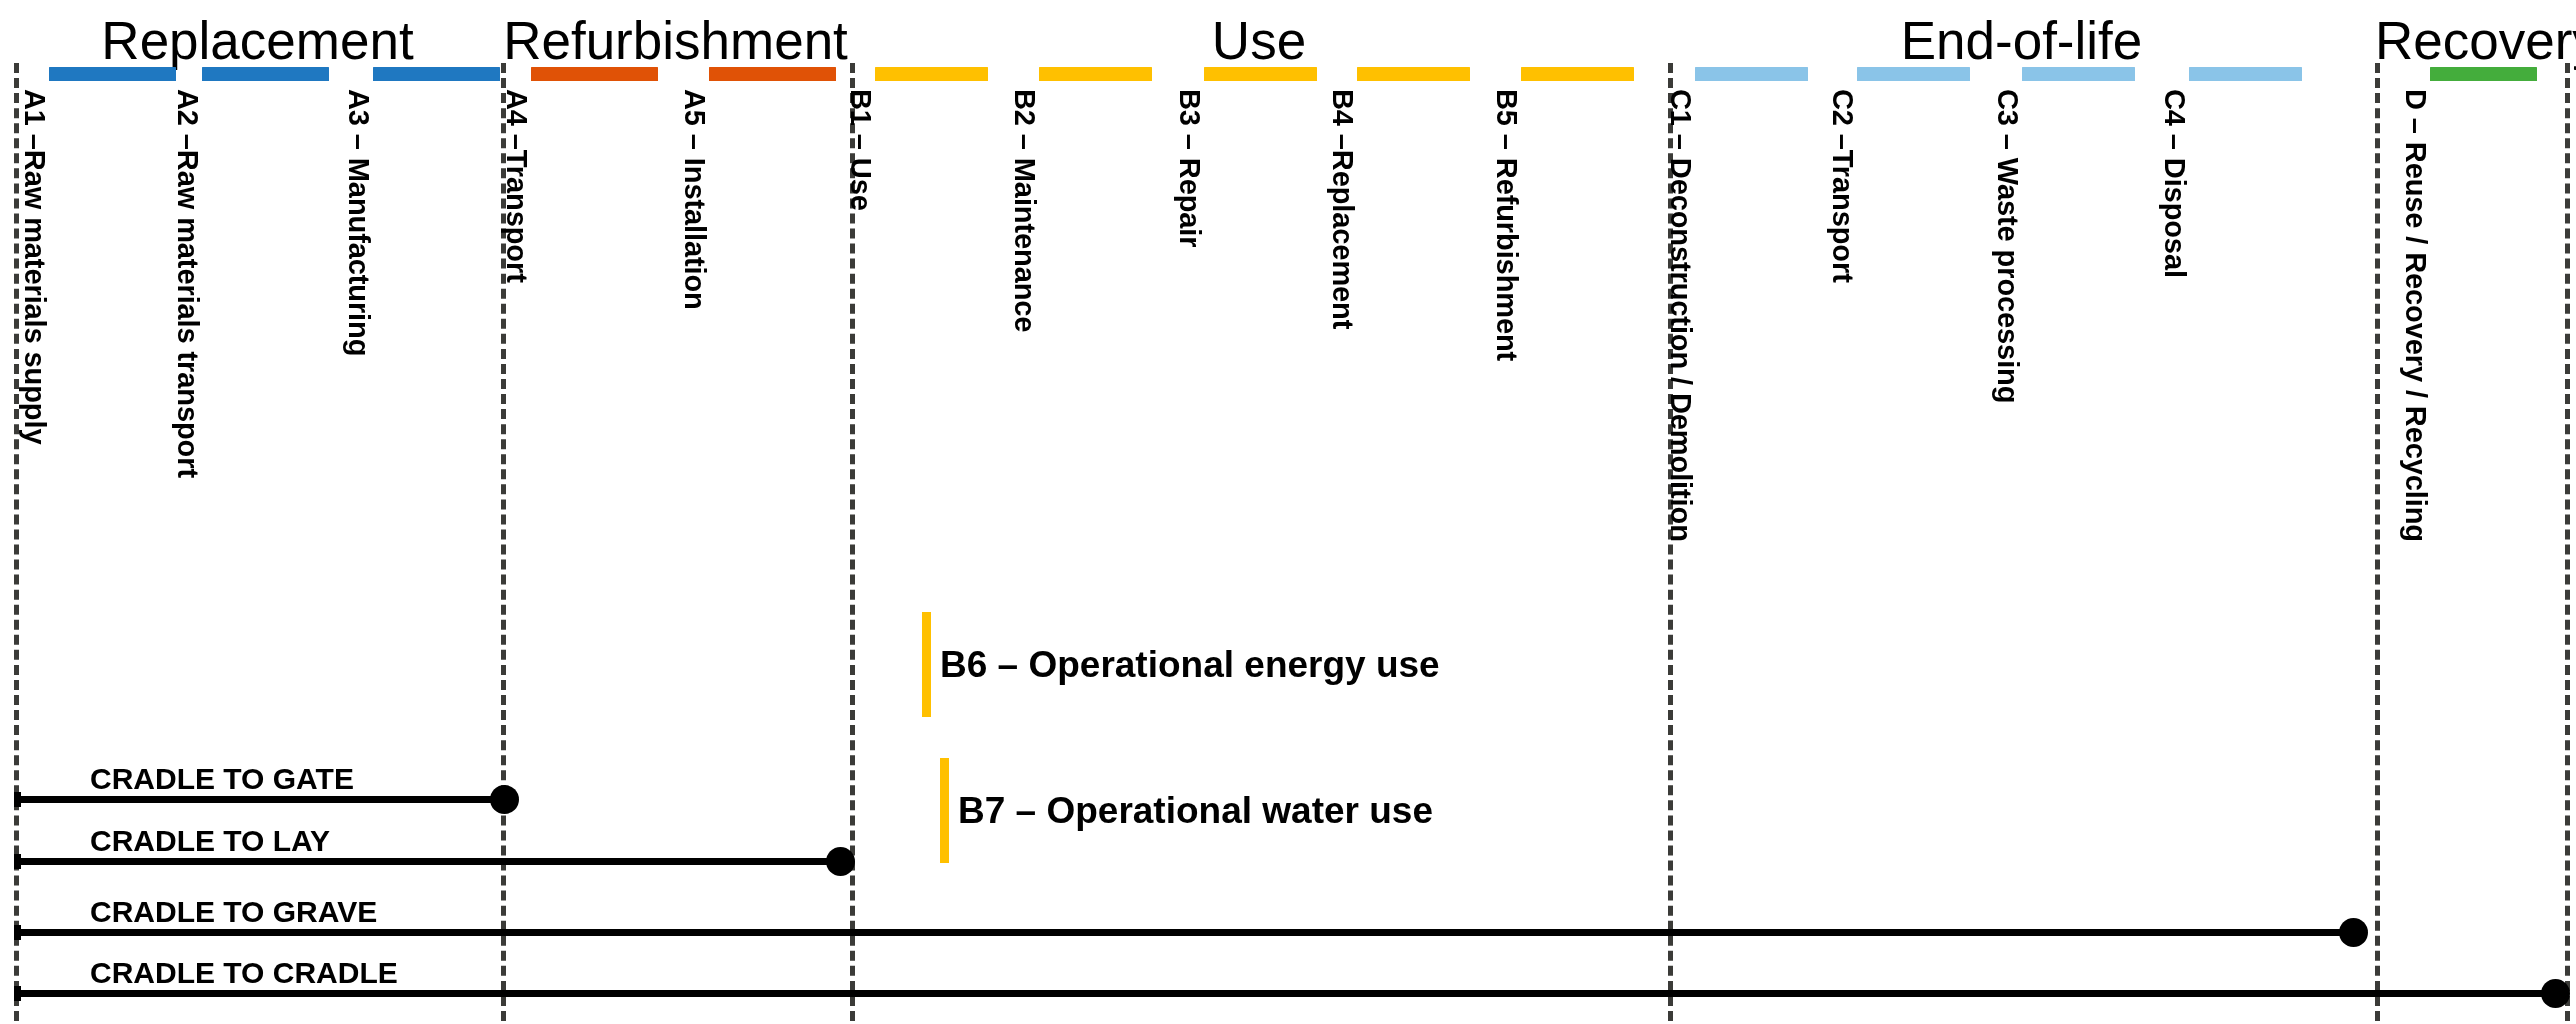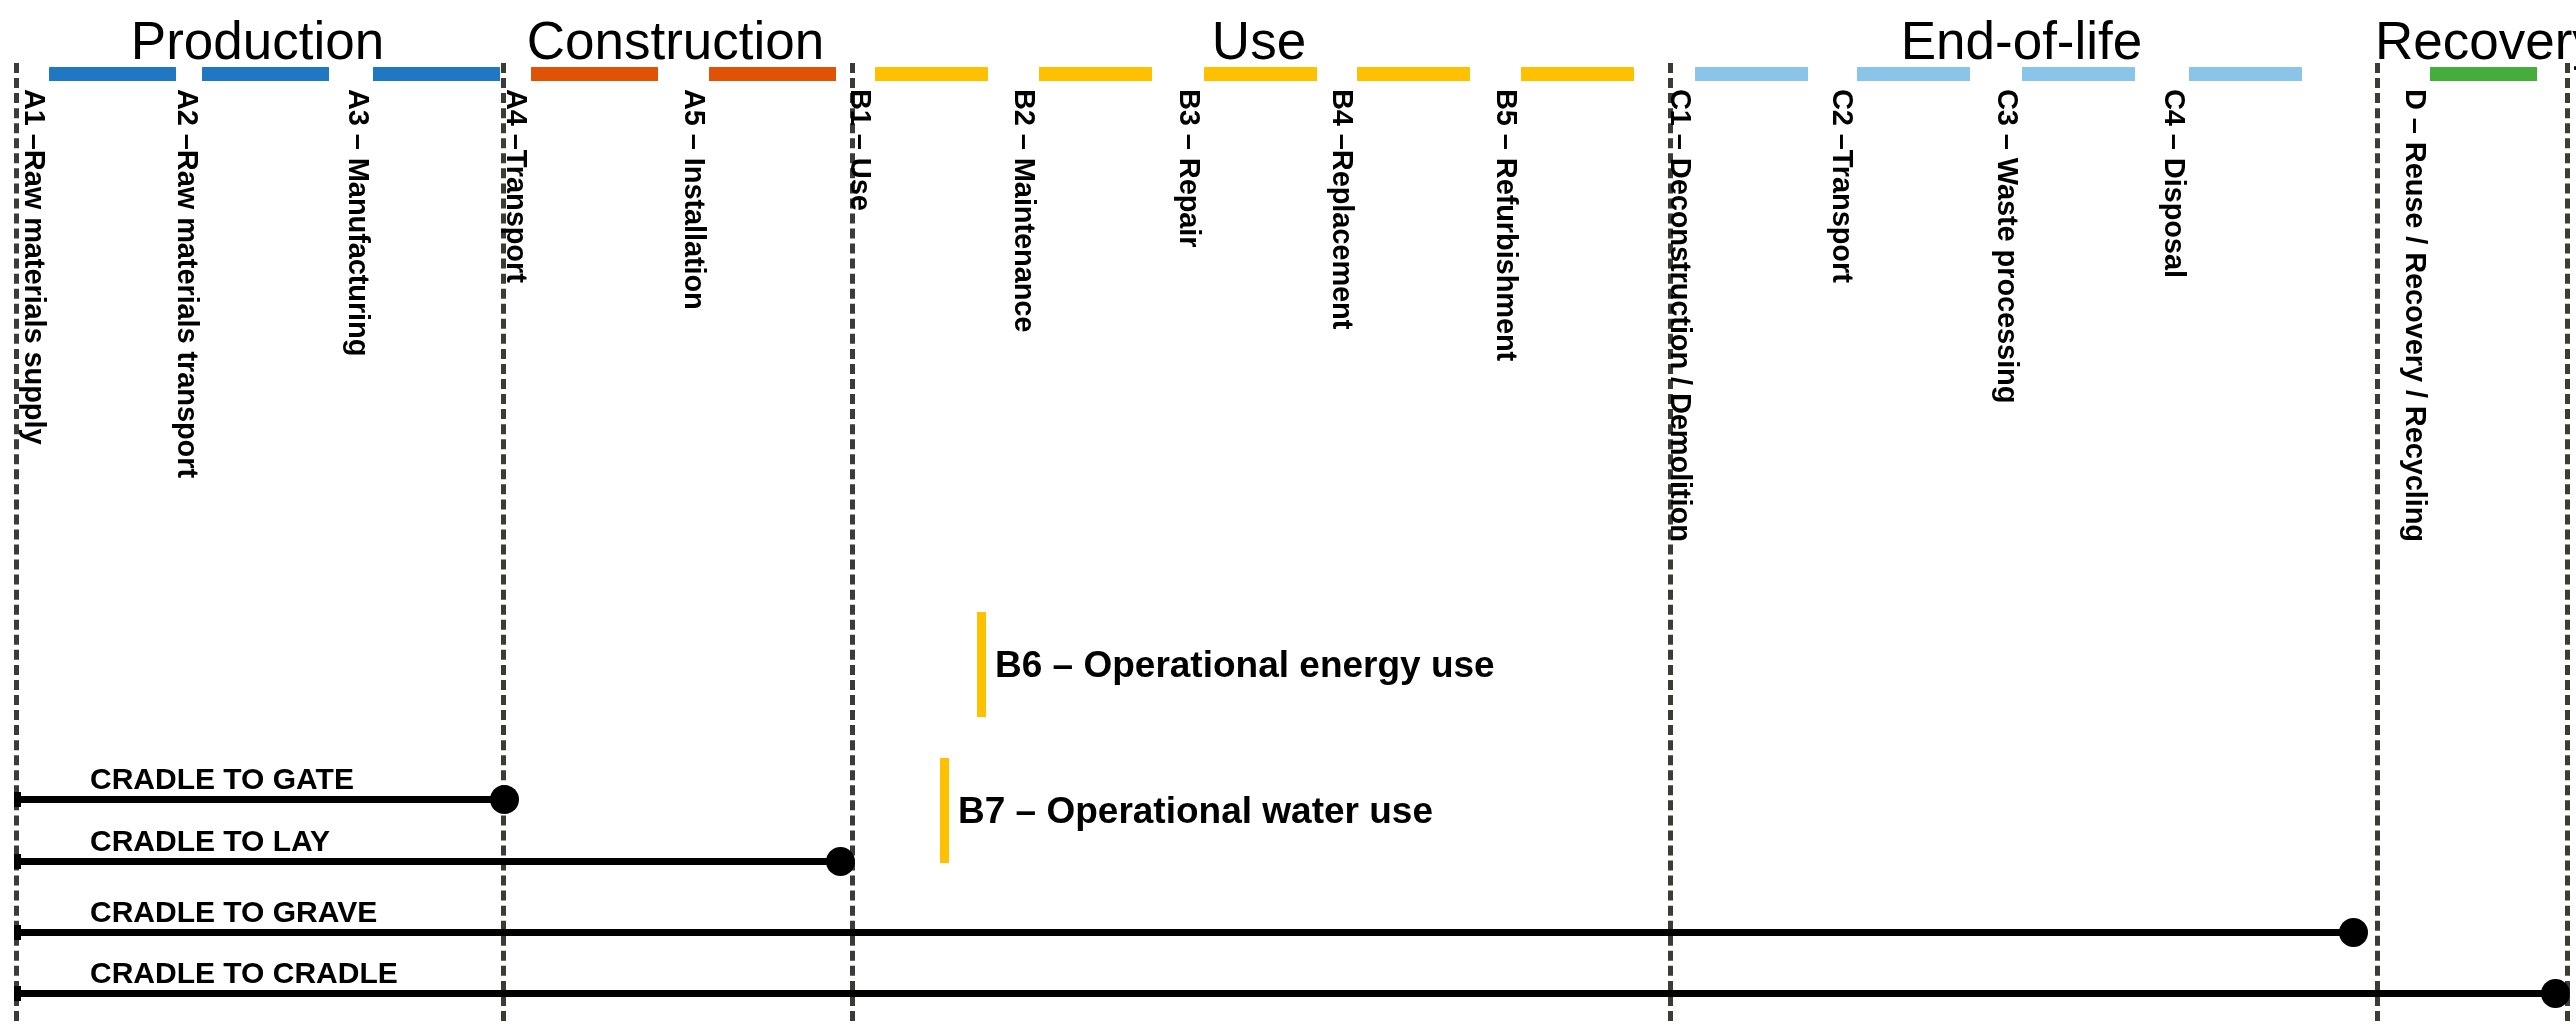--- a/index.html
+++ b/index.html
@@ -88,22 +88,22 @@
     height:29px;
     border-radius:50%;
     background:#000;
     bottom:-10.8px;
   }
 </style>
 </head>
 <body>
 
 <div id="stage-titles">
-    <div class="stage-title" style="left: 14px; width: 487px;">Production</div>
-    <div class="stage-title" style="left: 501px; width: 349px;">Construction</div>
+    <div class="stage-title" style="left: 14px; width: 487px;">Replacement</div>
+    <div class="stage-title" style="left: 501px; width: 349px;">Refurbishment</div>
     <div class="stage-title" style="left: 850px; width: 818px;">Use</div>
     <div class="stage-title" style="left: 1668px; width: 707px;">End-of-life</div>
     <div class="stage-title" style="left: 2375px; width: 190px;">Recovery</div>
   </div>
 
 <div id="separators">
     <div class="vdash" style="left: 14px; border-left-color: rgb(59, 59, 56);"></div>
     <div class="vdash" style="left: 501px; border-left-color: rgb(59, 59, 56);"></div>
     <div class="vdash" style="left: 850px; border-left-color: rgb(59, 59, 56);"></div>
     <div class="vdash" style="left: 1668px; border-left-color: rgb(59, 59, 56);"></div>
@@ -168,21 +168,21 @@
       <div class="bar" style="background: rgb(138, 196, 232);"></div>
       <div class="vlabel">C4 – Disposal</div>
     </div>
     <div class="module" style="left: 2430px; width: 107px;">
       <div class="bar" style="background: rgb(68, 173, 60);"></div>
       <div class="vlabel">D – Reuse / Recovery / Recycling</div>
     </div>
   </div>
 
 <div id="oprows">
-    <div class="oprow" style="left: 966px; top: 612px; padding-left: 11px;">
+    <div class="oprow" style="left: 911px; top: 612px; padding-left: 11px;">
       <div class="tick" style="background: rgb(255, 192, 0);"></div>
       <div class="oplabel">B6 – Operational energy use</div>
     </div>
     <div class="oprow" style="left: 940px; top: 758px;">
       <div class="tick" style="background: rgb(255, 192, 0);"></div>
       <div class="oplabel">B7 – Operational water use</div>
     </div>
   </div>
 
 <div id="scopes">

